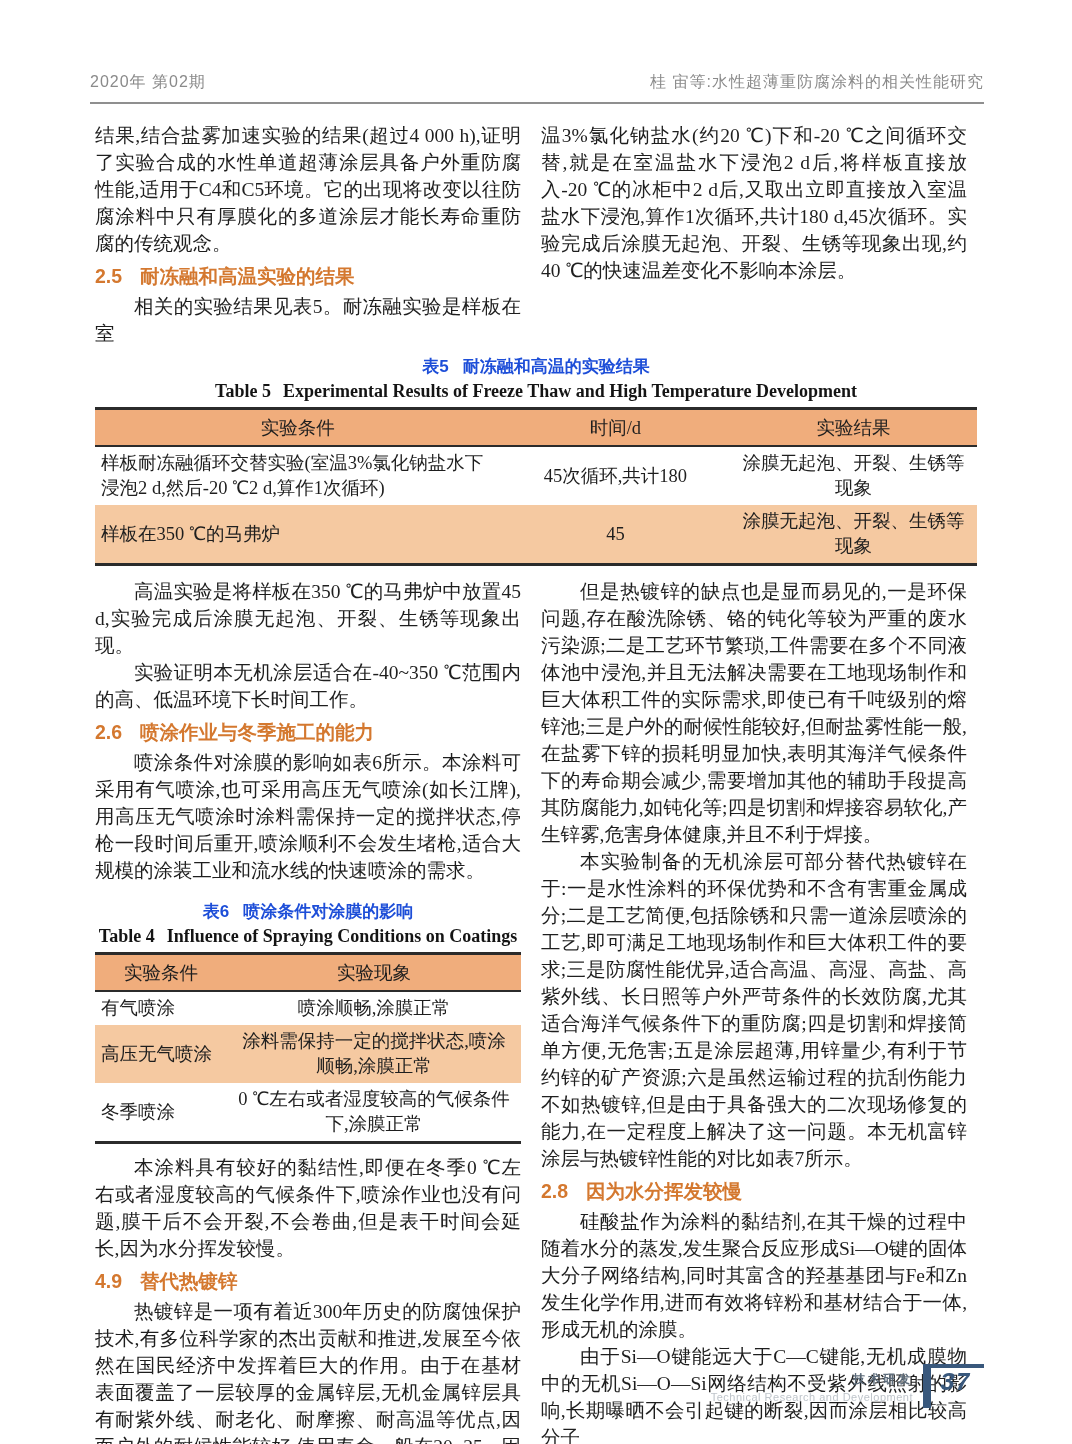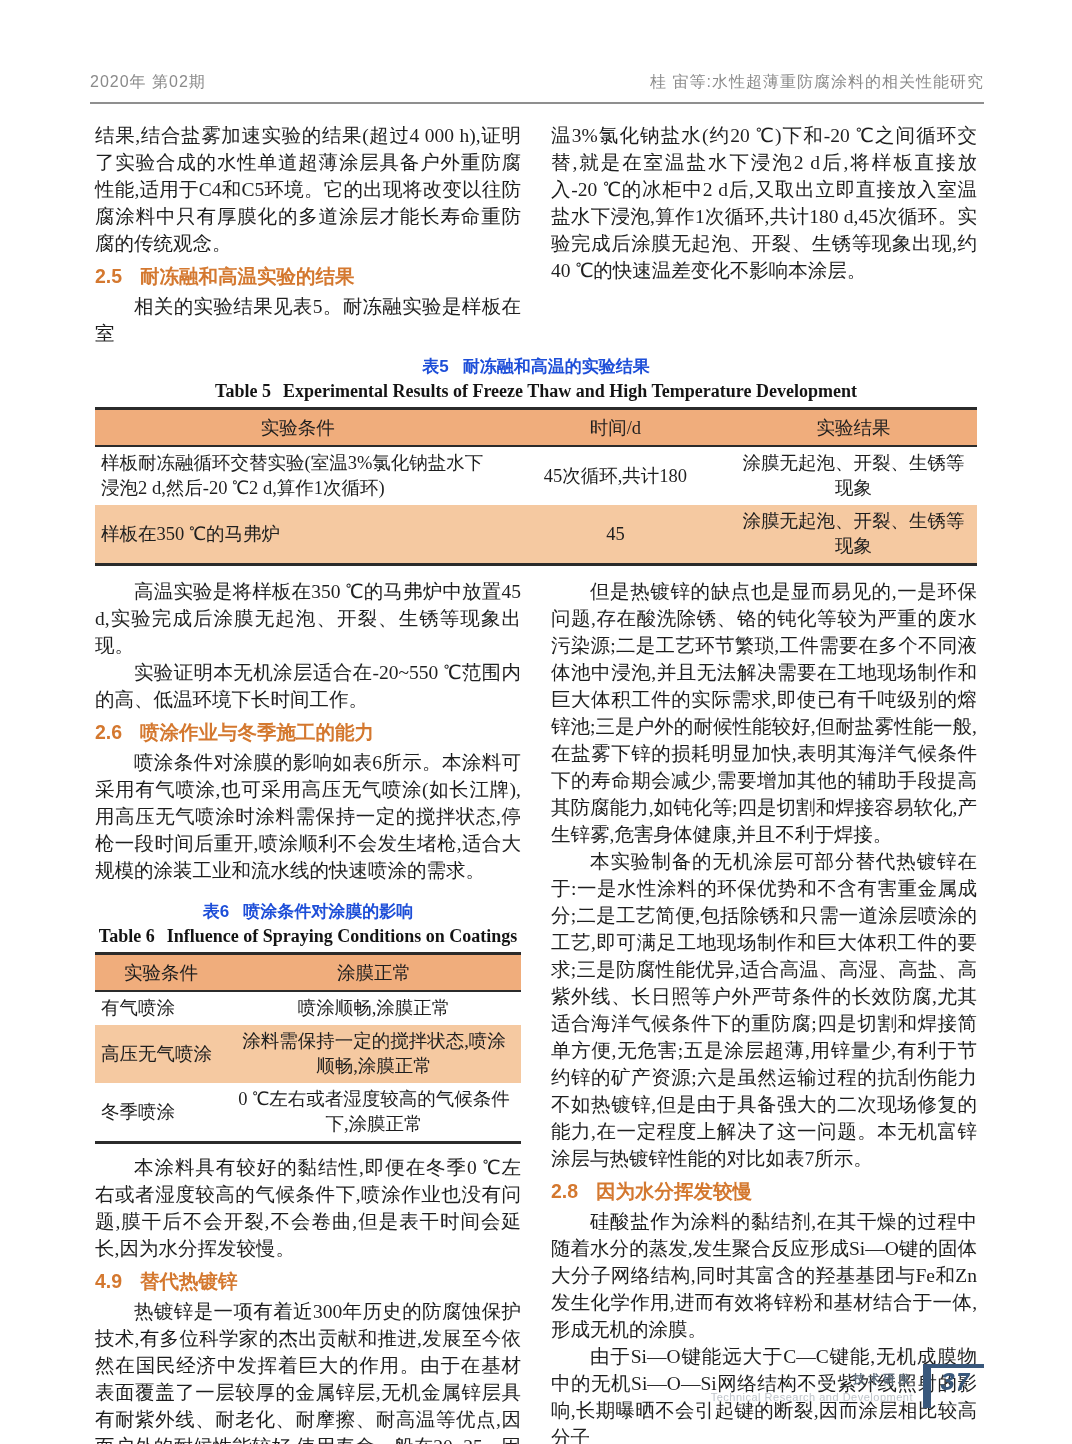--- a/index.html
+++ b/index.html
@@ -10,21 +10,21 @@
   }
   
   .page-header {
     position:absolute; top:72px; left:90px; width:894px;
     display:flex; justify-content:space-between; align-items:flex-end;
     font-family:"Liberation Sans", sans-serif; font-size:16px; color:#8a8a8a;
     border-bottom:2px solid #8f8f8f; padding-bottom:9px; letter-spacing:1px;
   }
   
   .content { position:absolute; top:122px; left:95px; width:882px; }
-  .two-col { display:flex; gap:30px; }
+  .two-col { display:flex; gap:20px; }
   .col { width:426px; }
   p.para { margin:0; font-size:19.5px; line-height:27px; text-align:justify; }
   p.ind { text-indent:2em; }
   h3.sect {
     margin:6px 0 4px 0; font-family:"Liberation Sans", sans-serif;
     font-size:19.5px; line-height:26px; font-weight:bold; color:#d4782f;
   }
   h3.sect .sect-num { margin-right:18px; }
   
   .tbl-block { margin-top:8px; margin-bottom:10px; }
@@ -134,42 +134,42 @@
             <td class="cell-center">涂膜无起泡、开裂、生锈等现象</td>
           </tr>
         </tbody>
       </table>
     </div>
 
     <div class="two-col" style="margin-top:12px;">
 
       <div class="col">
         <p class="para ind">高温实验是将样板在350 ℃的马弗炉中放置45 d,实验完成后涂膜无起泡、开裂、生锈等现象出现。</p>
-        <p class="para ind">实验证明本无机涂层适合在-20~550 ℃范围内的高、低温环境下长时间工作。</p>
+        <p class="para ind">实验证明本无机涂层适合在-40~350 ℃范围内的高、低温环境下长时间工作。</p>
         <h3 class="sect">
           <span class="sect-num">2.6</span><span>喷涂作业与冬季施工的能力</span>
         </h3>
         <p class="para ind">喷涂条件对涂膜的影响如表6所示。本涂料可采用有气喷涂,也可采用高压无气喷涂(如长江牌),用高压无气喷涂时涂料需保持一定的搅拌状态,停枪一段时间后重开,喷涂顺利不会发生堵枪,适合大规模的涂装工业和流水线的快速喷涂的需求。</p>
 
         <div class="tbl-block" style="margin-top:16px;">
           <div class="cap-zh">
             <span class="cap-label">表6</span><span>喷涂条件对涂膜的影响</span>
           </div>
           <div class="cap-en">
-            <span class="cap-label">Table 6</span><span>Influence of Spraying Conditions on Coatings</span>
+            <span class="cap-label">Table 4</span><span>Influence of Spraying Conditions on Coatings</span>
           </div>
           <table class="paper-table" id="table6">
             <colgroup>
                 <col class="c1">
                 <col class="c2">
               </colgroup>
             <thead>
               <tr>
                 <th>实验条件</th>
-                <th>涂膜正常</th>
+                <th>实验现象</th>
               </tr>
             </thead>
             <tbody>
               <tr>
                 <td class="cell-left">有气喷涂</td>
                 <td class="cell-center">喷涂顺畅,涂膜正常</td>
               </tr>
               <tr class="stripe">
                 <td class="cell-left">高压无气喷涂</td>
                 <td class="cell-center">涂料需保持一定的搅拌状态,喷涂顺畅,涂膜正常</td>

